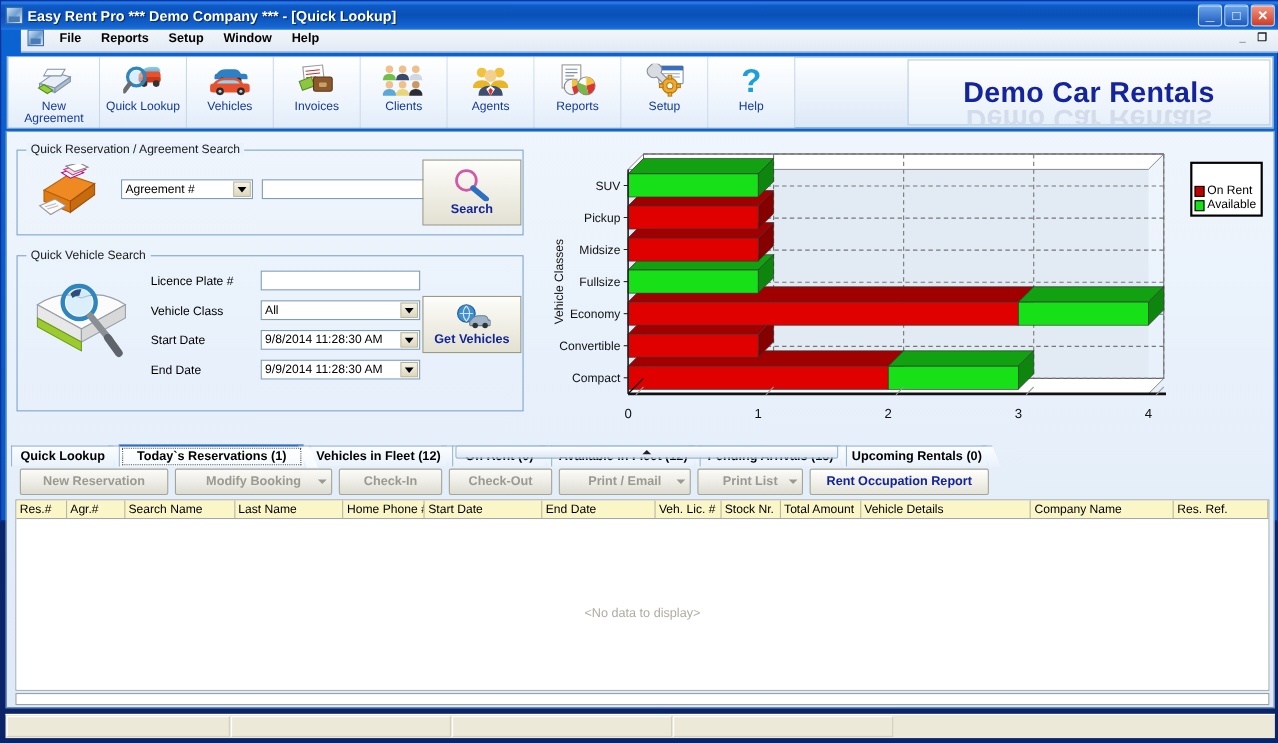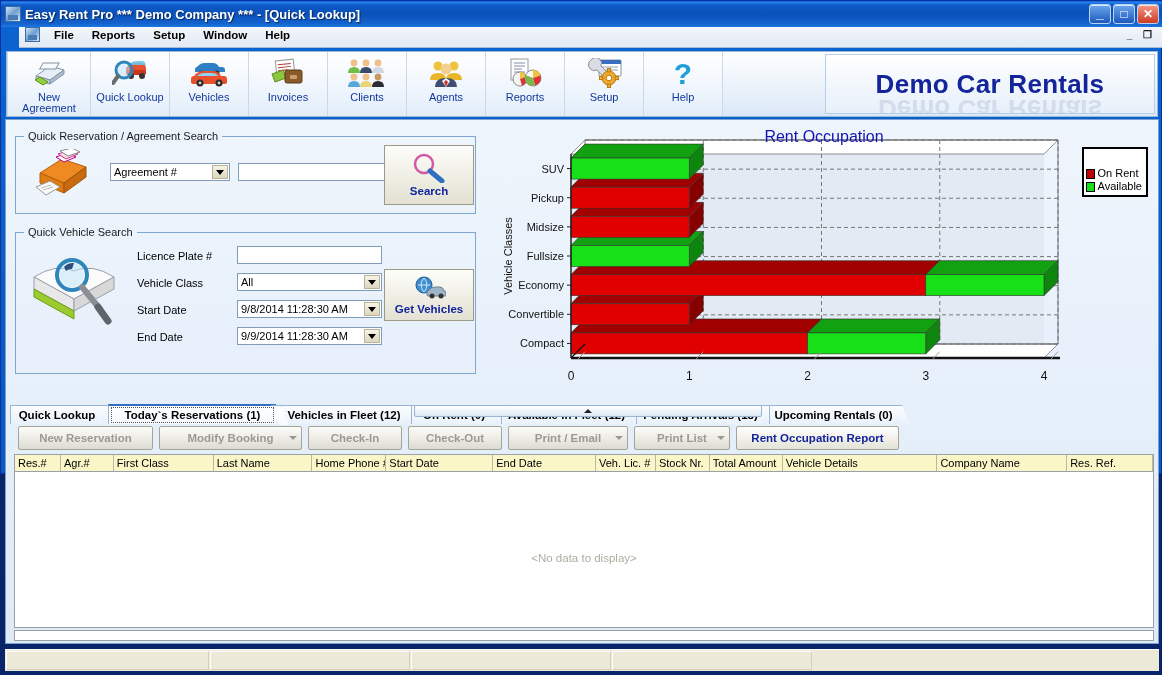--- a/index.html
+++ b/index.html
@@ -539,21 +539,20 @@
           <path d="M6 10 h12 M12 3 a10 10 0 0 1 0 14 a10 10 0 0 1 0-14" fill="none" stroke="#cfe6f7"></path>
           <path d="M16 16 q3-4 7-4 h5 q3 0 4 4 h1 q1 0 1 2 v2 q0 1-1 1 h-17 q-1 0-1-1 v-2 q0-2 1-2z" fill="#9fb4c8" stroke="#6b8094"></path>
           <circle cx="20" cy="21" r="2.5" fill="#333"></circle>
             <circle cx="29" cy="21" r="2.5" fill="#333"></circle>
         </svg>
         <div class="lbl">Get Vehicles</div>
       </div>
     </div>
 
     <div class="chartwrap">
-      <div class="chart-title">Rent Occupation</div>
       <svg id="chart-svg" width="668" height="268" viewBox="0 0 668 268">
           <polygon points="81,32 554,32 554,236 81,236" fill="#e2eaf3" stroke="none"></polygon>
           <polygon points="81,32 95,18 568,18 554,32" fill="#ffffff" stroke="#666" stroke-width="0.7"></polygon>
           <polygon points="81,236 95,222 568,222 554,236" fill="#ffffff" stroke="#666" stroke-width="0.7"></polygon>
           <polygon points="95,18 568,18 568,222 95,222" fill="none" stroke="#555" stroke-width="0.8"></polygon>
           <line x1="213.25" y1="18" x2="213.25" y2="222" stroke="#777" stroke-width="1" stroke-dasharray="4,3"></line>
           <line x1="331.5" y1="18" x2="331.5" y2="222" stroke="#777" stroke-width="1" stroke-dasharray="4,3"></line>
           <line x1="449.75" y1="18" x2="449.75" y2="222" stroke="#777" stroke-width="1" stroke-dasharray="4,3"></line>
           <line x1="568" y1="18" x2="568" y2="222" stroke="#777" stroke-width="1" stroke-dasharray="4,3"></line>
           <line x1="95" y1="18" x2="568" y2="18" stroke="#777" stroke-width="1" stroke-dasharray="4,3"></line>
@@ -715,21 +714,21 @@
 
     <div class="grid">
       <div class="gridhead" id="gridhead">
           <div class="gh" style="width: 46px;">
             <span>Res.#</span>
           </div>
           <div class="gh" style="width: 53px;">
             <span>Agr.#</span>
           </div>
           <div class="gh" style="width: 100px;">
-            <span>First Class</span>
+            <span>Search Name</span>
           </div>
           <div class="gh" style="width: 99px;">
             <span>Last Name</span>
           </div>
           <div class="gh" style="width: 74px;">
             <span>Home Phone #</span>
           </div>
           <div class="gh" style="width: 107px;">
             <span>Start Date</span>
           </div>

